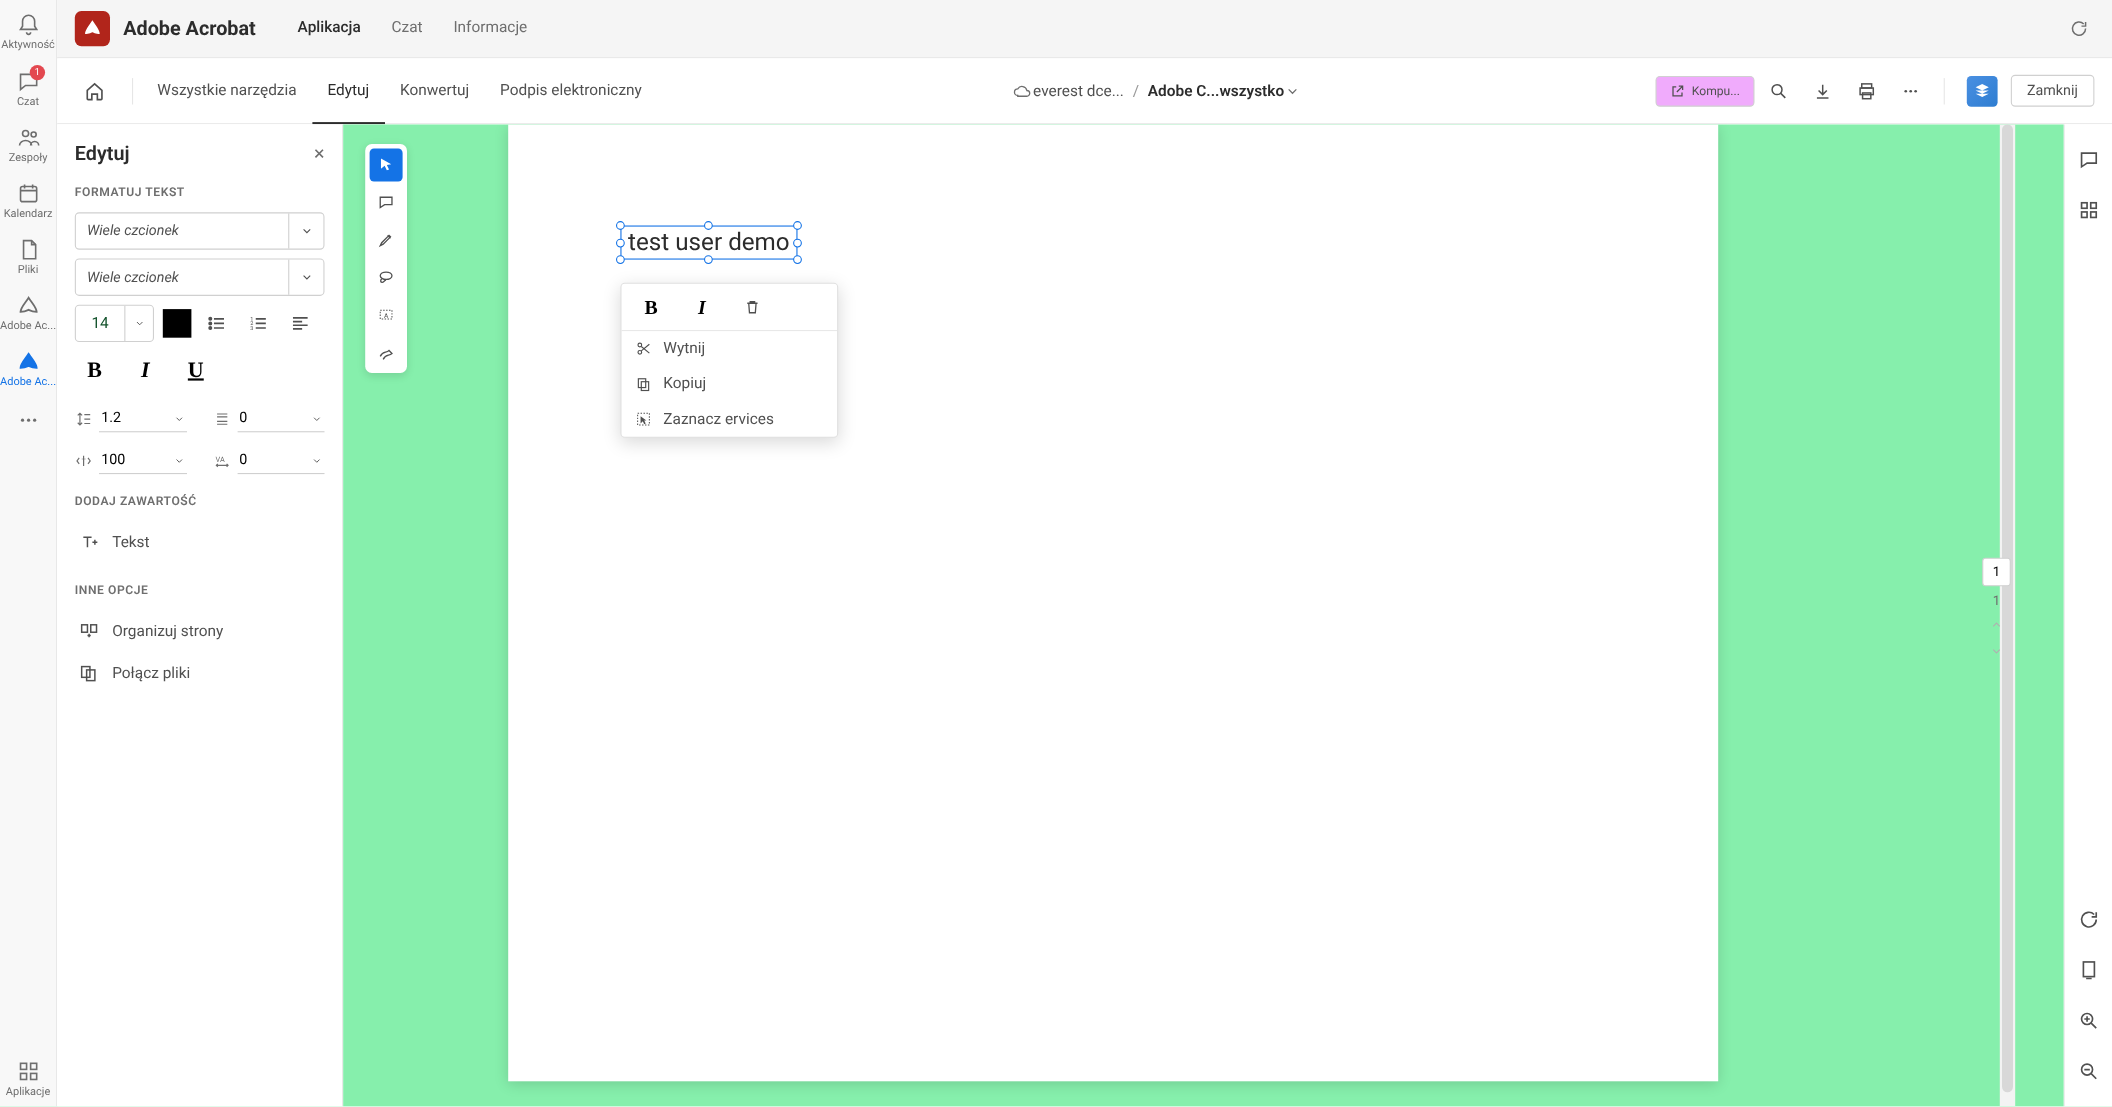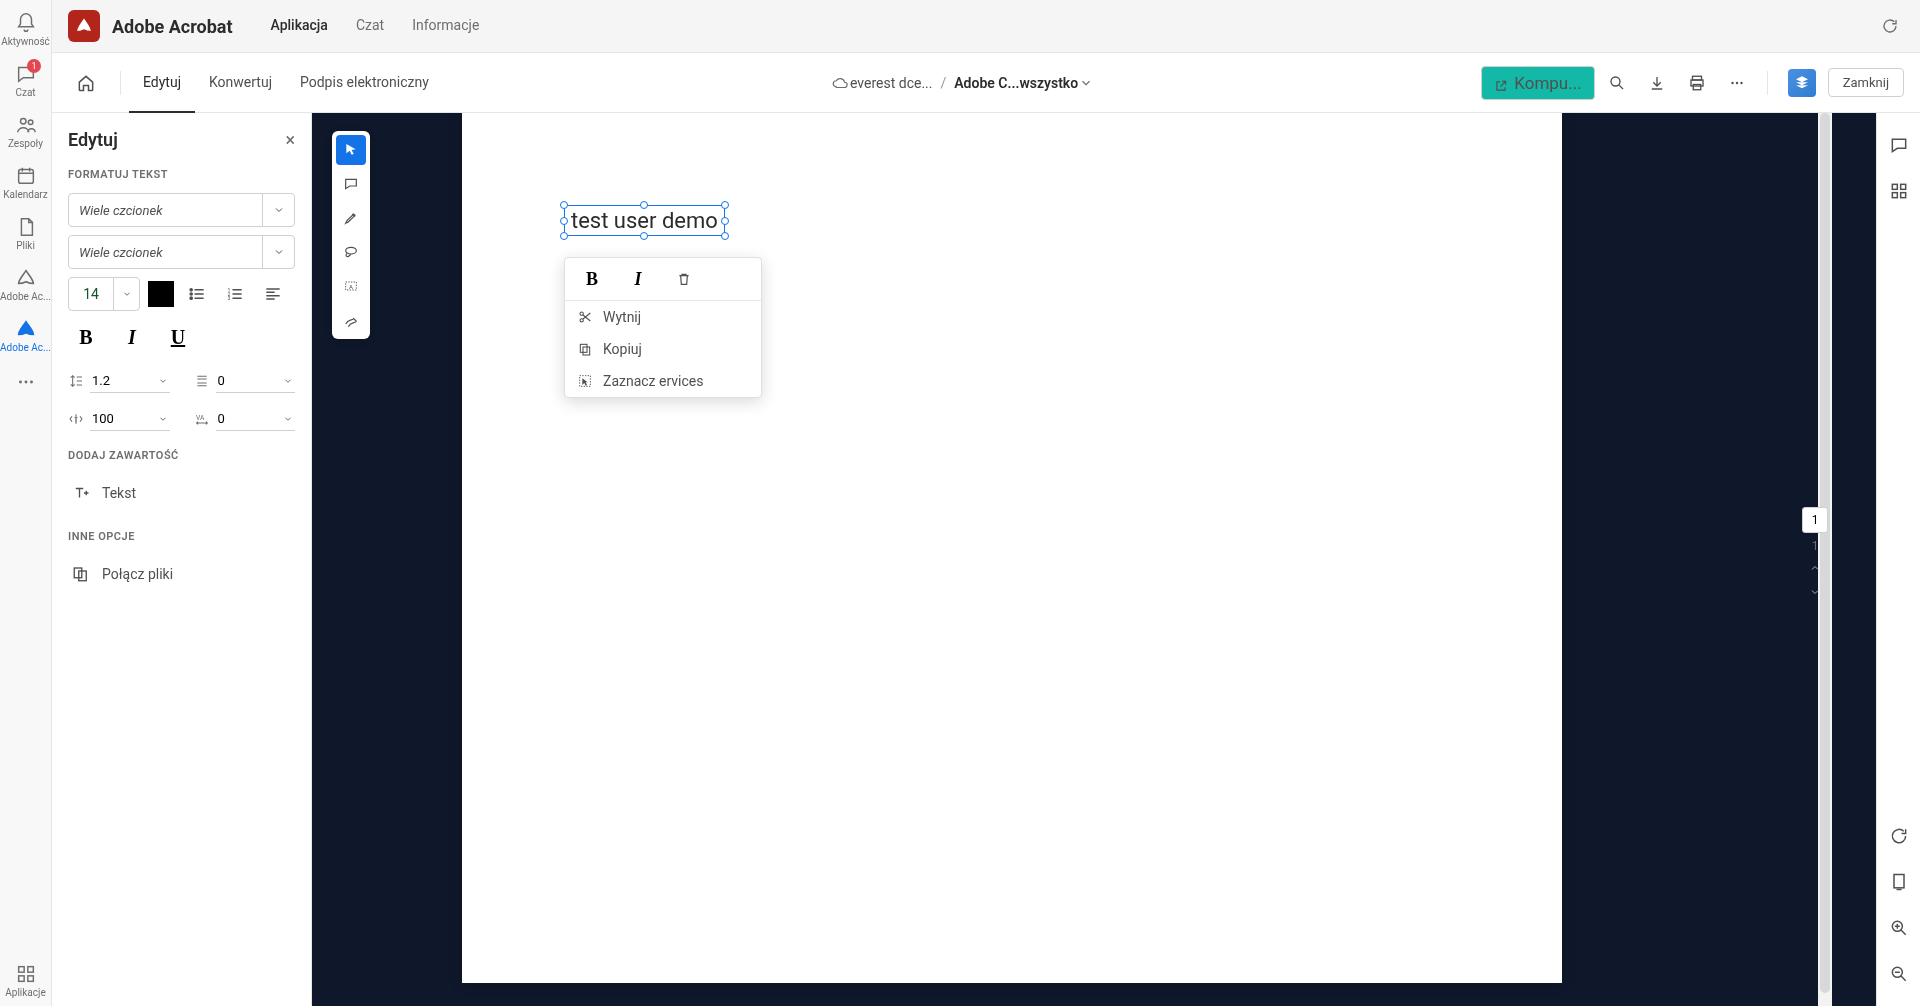--- a/index.html
+++ b/index.html
@@ -24,21 +24,21 @@
 
 .toolbar { height: 60px; background: #fff; border-bottom: 1px solid #e6e6e6; display: flex; align-items: center; padding: 0 16px; }
 .tb-home { width: 36px; height: 36px; display: flex; align-items: center; justify-content: center; cursor: pointer; margin-right: 8px; }
 .tb-divider { width: 1px; height: 24px; background: #e6e6e6; margin: 0 8px; }
 .tb-nav-item { font-size: 14px; color: #505050; padding: 0 14px; height: 60px; display: flex; align-items: center; cursor: pointer; border-bottom: 2px solid transparent; }
 .tb-nav-item.active { border-bottom-color: #2c2c2c; color: #2c2c2c; }
 .tb-center { margin-left: auto; margin-right: auto; display: flex; align-items: center; gap: 8px; color: #505050; font-size: 14px; }
 .tb-center .sep { color: #999; }
 .tb-crumb { display: flex; align-items: center; gap: 1px; cursor: pointer; }
 .tb-right { display: flex; align-items: center; gap: 4px; }
-.btn-outline { border: 1px solid #d0d0d0; background: #14b8a6; border-radius: 4px; padding: 6px 12px; font-size: 17px; display: flex; align-items: flex-end; gap: 6px; cursor: pointer; color: #505050; }
+.btn-outline { border: 1px solid #d0d0d0; background: #f0abfc; border-radius: 4px; padding: 6px 12px; font-size: 11px; display: flex; align-items: center; gap: 6px; cursor: pointer; color: #505050; }
 .icon-btn { width: 36px; height: 36px; display: flex; align-items: center; justify-content: center; cursor: pointer; border-radius: 4px; }
 .avatar { width: 28px; height: 28px; border-radius: 4px; background: linear-gradient(135deg,#4a90e2,#2e7dd1); display: flex; align-items: center; justify-content: center; margin: 0 8px; }
 .btn-close-top { border: 1px solid #d0d0d0; background: #fff; border-radius: 4px; padding: 6px 14px; font-size: 13px; cursor: pointer; color: #505050; }
 
 .workspace { flex: 1; display: flex; background: #fff; overflow: hidden; }
 .edit-panel { width: 260px; background: #fff; border-right: 1px solid #e6e6e6; padding: 16px; overflow-y: auto; }
 .panel-head { display: flex; align-items: center; justify-content: space-between; margin-bottom: 18px; }
 .panel-title { font-size: 18px; font-weight: 600; color: #2c2c2c; }
 .panel-close { cursor: pointer; color: #6e6e6e; font-size: 18px; }
 .section-label { font-size: 11px; font-weight: 600; letter-spacing: .5px; color: #6e6e6e; margin: 18px 0 12px; }
@@ -52,21 +52,21 @@
 .size-caret { width: 26px; border-left: 1px solid #d0d0d0; height: 100%; display: flex; align-items: center; justify-content: center; }
 .color-swatch { width: 26px; height: 26px; background: #000; cursor: pointer; }
 .mini-btn { width: 30px; height: 30px; display: flex; align-items: center; justify-content: center; cursor: pointer; border-radius: 3px; }
 .fmt-row { display: flex; gap: 18px; margin-bottom: 18px; margin-left: 4px; }
 .fmt-btn { width: 28px; height: 28px; display: flex; align-items: center; justify-content: center; cursor: pointer; font-size: 20px; font-weight: 700; }
 .spacing-row { display: flex; gap: 24px; margin-bottom: 14px; }
 .spacing-item { display: flex; align-items: center; gap: 6px; flex: 1; }
 .spacing-val { border-bottom: 1px solid #d0d0d0; flex: 1; padding: 4px 2px; font-size: 13px; display: flex; align-items: center; justify-content: space-between; }
 .list-item-btn { display: flex; align-items: center; gap: 12px; padding: 10px 4px; cursor: pointer; font-size: 14px; color: #505050; }
 
-.canvas-area { flex: 1; background: #0f172a; position: relative; overflow: hidden; }
+.canvas-area { flex: 1; background: #86efac; position: relative; overflow: hidden; }
 .tool-strip { position: absolute; left: 20px; top: 18px; background: #fff; border-radius: 6px; box-shadow: 0 2px 8px rgba(0,0,0,.12); padding: 4px; display: flex; flex-direction: column; gap: 4px; }
 .tool-btn { width: 30px; height: 30px; border-radius: 4px; display: flex; align-items: center; justify-content: center; cursor: pointer; }
 .tool-btn.active { background: #1473e6; color: #fff; }
 .page { position: absolute; left: 150px; top: 0; width: 1100px; height: 870px; background: #fff; box-shadow: 0 2px 12px rgba(0,0,0,.15); }
 .text-box { position: absolute; left: 102px; top: 92px; border: 1px solid #1473e6; padding: 2px 6px; }
 .text-box-text { font-size: 22px; color: #2c2c2c; }
 .handle { position: absolute; width: 8px; height: 8px; background: #fff; border: 1px solid #1473e6; border-radius: 50%; }
 .h-tl { top: -5px; left: -5px; } .h-tm { top: -5px; left: 50%; margin-left: -4px; } .h-tr { top: -5px; right: -5px; }
 .h-ml { top: 50%; left: -5px; margin-top: -4px; } .h-mr { top: 50%; right: -5px; margin-top: -4px; }
 .h-bl { bottom: -5px; left: -5px; } .h-bm { bottom: -5px; left: 50%; margin-left: -4px; } .h-br { bottom: -5px; right: -5px; }
@@ -176,20 +176,21 @@
     </div>
   </div>
 
   <div class="toolbar">
     <div class="tb-home">
       <svg width="20" height="20" viewBox="0 0 24 24" fill="none" stroke="#505050" stroke-width="1.8">
           <path d="M4 11l8-7 8 7v9a1 1 0 01-1 1h-4v-6h-6v6H5a1 1 0 01-1-1v-9z"></path>
         </svg>
     </div>
     <div class="tb-divider"></div>
+    <div class="tb-nav-item">Wszystkie narzędzia</div>
     <div class="tb-nav-item active">Edytuj</div>
     <div class="tb-nav-item">Konwertuj</div>
     <div class="tb-nav-item">Podpis elektroniczny</div>
 
     <div class="tb-center">
       <div class="tb-crumb">
         <svg width="18" height="18" viewBox="0 0 24 24" fill="none" stroke="#6e6e6e" stroke-width="1.6">
             <path d="M7 17a4 4 0 010-8 6 6 0 0111 2 3.5 3.5 0 010 7H7z"></path>
           </svg>
         <span>everest dce...</span>
@@ -359,20 +360,28 @@
 
       <div class="section-label">DODAJ ZAWARTOŚĆ</div>
       <div class="list-item-btn">
         <svg width="18" height="18" viewBox="0 0 24 24" fill="none" stroke="#505050" stroke-width="1.8">
             <path d="M5 6h10M10 6v12M16 12h6M19 9v6"></path>
           </svg>
         <span>Tekst</span>
       </div>
 
       <div class="section-label">INNE OPCJE</div>
+      <div class="list-item-btn">
+        <svg width="18" height="18" viewBox="0 0 24 24" fill="none" stroke="#505050" stroke-width="1.8">
+            <rect x="3" y="4" width="7" height="9"></rect>
+            <rect x="14" y="4" width="7" height="9"></rect>
+            <path d="M10 17h4M12 15v4"></path>
+          </svg>
+        <span>Organizuj strony</span>
+      </div>
       <div class="list-item-btn">
         <svg width="18" height="18" viewBox="0 0 24 24" fill="none" stroke="#505050" stroke-width="1.8">
             <rect x="3" y="4" width="10" height="13"></rect>
             <rect x="9" y="8" width="10" height="13"></rect>
           </svg>
         <span>Połącz pliki</span>
       </div>
     </div>
 
     <div class="canvas-area">

